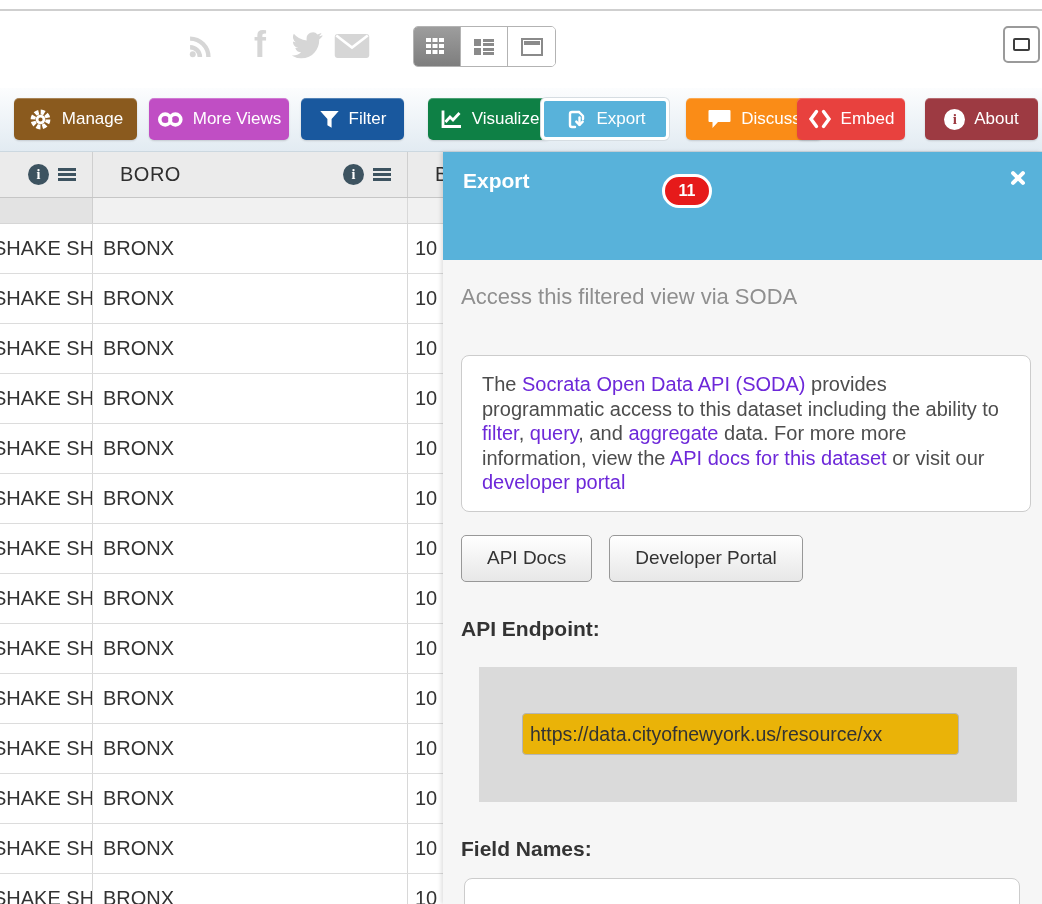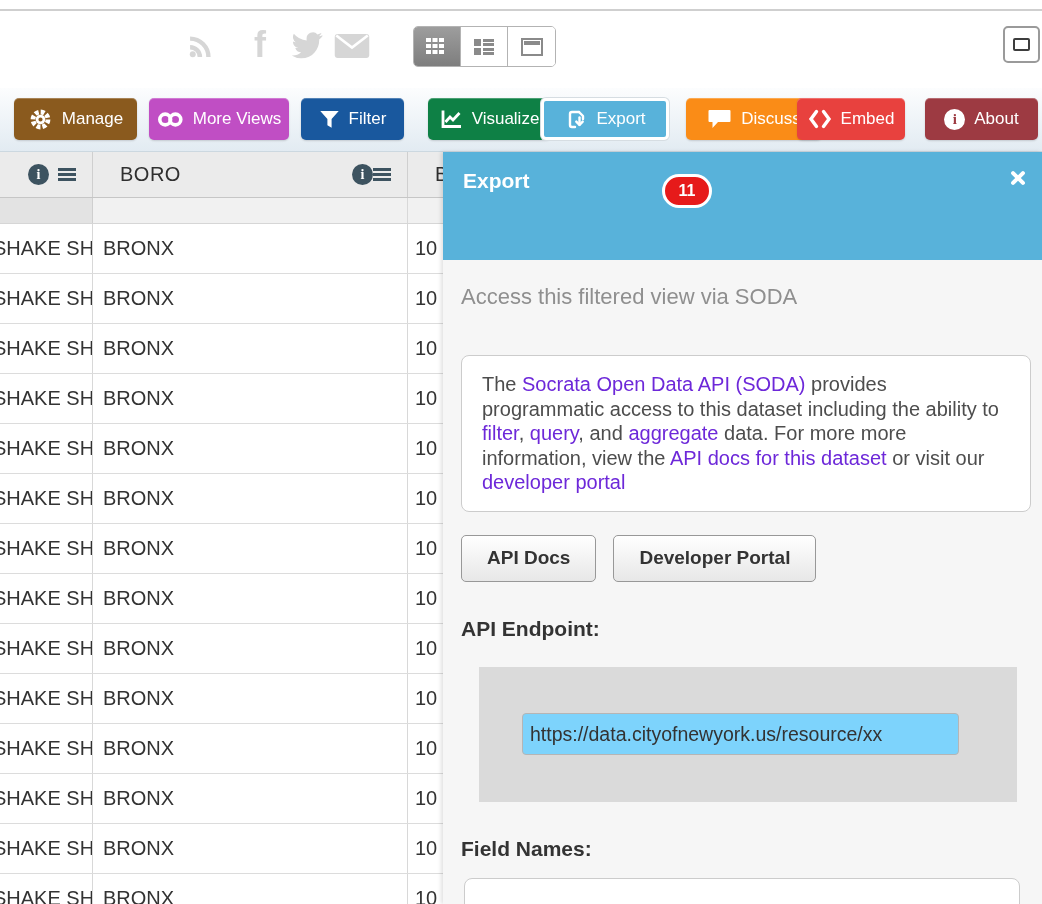--- a/index.html
+++ b/index.html
@@ -49,21 +49,21 @@
     display:flex; align-items:center; justify-content:center; z-index:20; }
   .about-i { width:21px; height:21px; border-radius:50%; background:#fff; color:#9d3a42;
     font-family:"Liberation Serif", serif; font-weight:bold; font-size:15px;
     display:flex; align-items:center; justify-content:center; }
   
   .table { position:absolute; top:152px; left:0; width:470px; height:752px; background:#fff; }
   .thead { position:absolute; top:0; left:0; width:470px; height:46px; background:#ebebeb;
     border-bottom:1px solid #c6c6c6; display:flex; }
   .th { height:100%; display:flex; align-items:center; border-right:1px solid #cfcfcf; }
   .th-c1 { width:93px; justify-content:flex-end; padding-right:16px; gap:9px; }
-  .th-c2 { width:315px; padding-left:27px; gap:0; }
+  .th-c2 { width:315px; padding-left:27px; gap:9px; }
   .th-c2 .title { flex:1; font-size:20px; color:#2f2f2f; letter-spacing:.5px; }
   .th-c2 { padding-right:16px; }
   .th-c3 { flex:1; padding-left:27px; font-size:20px; color:#2f2f2f; border-right:none; }
   .info-ic { width:21px; height:21px; border-radius:50%; background:#3d5360; color:#fff;
     font-family:"Liberation Serif", serif; font-weight:bold; font-size:14px;
     display:flex; align-items:center; justify-content:center; flex:none; }
   .menu-ic { width:18px; height:13px; flex:none;
     background:repeating-linear-gradient(#3d5360 0 2.6px, transparent 2.6px 5.2px); }
   .substrip { position:absolute; top:46px; left:0; width:470px; height:26px;
     border-bottom:1px solid #d6d6d6; display:flex; }
@@ -92,26 +92,26 @@
   .section-title { color:#fff; font-weight:bold; font-size:16.5px; letter-spacing:.4px; flex:1; }
   .caret-down { width:0; height:0; border-left:8px solid transparent; border-right:8px solid transparent;
     border-top:10px solid #fff; }
   .panel-body { position:absolute; top:108px; left:0; width:100%; height:644px; padding:0 12px 0 18px; }
   .access-line { margin-top:24px; font-size:22px; color:#8f8f8f; }
   .soda-box { margin-top:45px; width:570px; background:#fff; border:1px solid #ccc; border-radius:8px;
     padding:16px 20px; font-size:20px; line-height:24.5px; color:#4d4d4d; }
   .soda-box .link { color:#6d28d9; }
   .btn-row { margin-top:23px; display:flex; gap:17px; }
   .gbtn { height:47px; padding:0 25px; background:linear-gradient(#fff,#e7e7e7);
-    border:1px solid #989898; border-radius:5px; font-size:19px; font-weight:bold; color:#333;
+    border:1px solid #989898; border-radius:5px; font-size:19px; font-weight:normal; color:#333;
     display:flex; align-items:center; }
   .h-bold { margin-top:35px; font-size:21px; font-weight:bold; color:#333; }
   .endpoint-box { margin-top:26px; margin-left:18px; width:538px; height:135px; background:#dadada;
     display:flex; align-items:center; }
-  .endpoint-input { margin-left:43px; width:437px; height:42px; background:#7dd3fc; border:1px solid #b5b5b5;
+  .endpoint-input { margin-left:43px; width:437px; height:42px; background:#eab308; border:1px solid #b5b5b5;
     border-radius:4px; font-size:19.5px; color:#333; padding:0 0 0 7px; outline:none;
     font-family:"Liberation Sans", sans-serif; white-space:nowrap; overflow:hidden; }
   .fields-box { margin-top:17px; margin-left:3px; width:556px; height:120px; background:#fff;
     border:1px solid #ccc; border-radius:8px; padding:22px 26px; }
   .field-row { display:flex; justify-content:space-between; align-items:center; }
   .field-name { font-size:20px; font-weight:bold; color:#333; }
   .field-api  { font-size:20px; color:#8a8a8a; }
   svg { display:block; }
 </style>
 </head>

